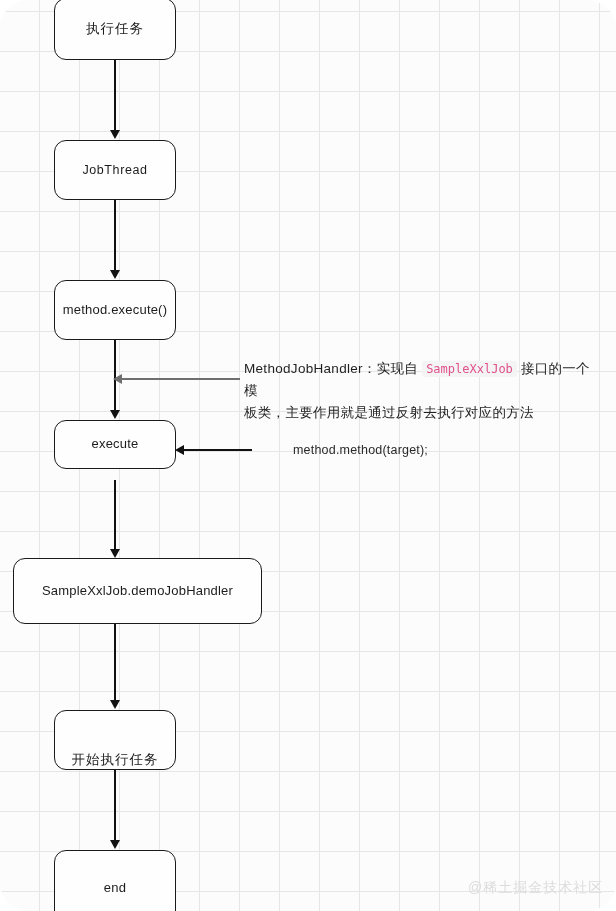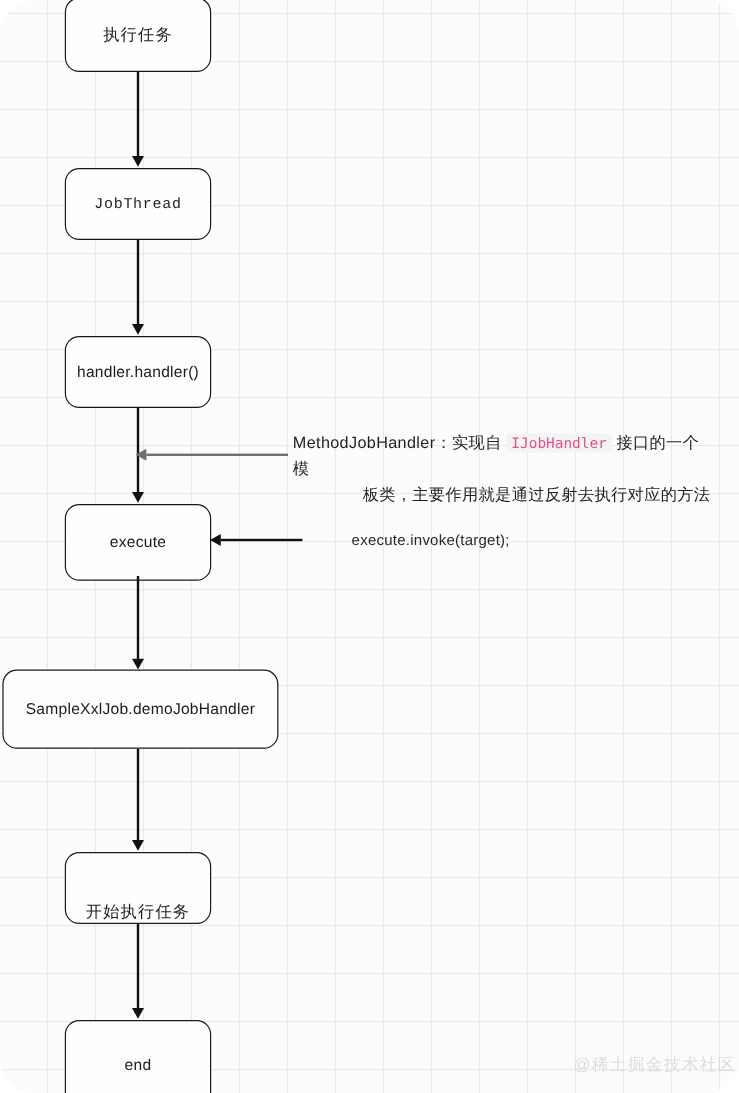--- a/index.html
+++ b/index.html
@@ -30,21 +30,21 @@
     display: flex;
     align-items: center;
     justify-content: center;
     color: #1c1c1c;
     font-size: 13px;
     line-height: 1.3;
     text-align: center;
     letter-spacing: 0.2px;
   }
   .node.mono {
-    font-family: Liberation Mono, monospace;
+    font-family: Liberation Sans, sans-serif;
     font-size: 12.5px;
     letter-spacing: 0.6px;
     text-align: right;
   }
   .node.cjk {
     font-size: 13.5px;
     letter-spacing: 1px;
   }
   .edge-v {
     position: absolute;
@@ -80,21 +80,21 @@
     border-right-color: #6f6f6f;
   }
   .annotation {
     position: absolute;
     font-size: 13.5px;
     line-height: 22px;
     color: #1f1f1f;
     letter-spacing: 0.3px;
   }
   .annotation .l1 { display: block; }
-  .annotation .l2 { display: block; text-align: right; }
+  .annotation .l2 { display: block; text-align: left; }
   code.inline {
     font-family: "DejaVu Sans Mono", "Liberation Mono", monospace;
     font-size: 12px;
     color: #e0518b;
     background: #f4f4f5;
     padding: 1px 4px;
     border-radius: 3px;
     letter-spacing: 0;
   }
   .code-label {
@@ -125,58 +125,58 @@
   <div class="arrow-down" style="left:110px; top:130px;"></div>
 
   <div class="node mono" style="left:54px; top:140px; width:122px; height:60px;">
     <span>JobThread</span>
   </div>
 
   <div class="edge-v" style="left:114.2px; top:200px; height:72px;"></div>
   <div class="arrow-down" style="left:110px; top:270px;"></div>
 
   <div class="node" style="left:54px; top:280px; width:122px; height:60px;">
-    <span>handler.handler()</span>
+    <span>method.execute()</span>
   </div>
 
   <div class="edge-v" style="left:114.2px; top:340px; height:72px;"></div>
   <div class="arrow-down" style="left:110px; top:410px;"></div>
 
   <div class="edge-h gray" style="left:122px; top:378px; width:118px;"></div>
   <div class="arrow-left gray" style="left:113px; top:374px;"></div>
 
   <div class="annotation" style="left:244px; top:358px; width:348px;">
-    <span class="l1"><span>MethodJobHandler：实现自</span> <code class="inline">IJobHandler</code> <span>接口的一个模</span></span>
+    <span class="l1"><span>MethodJobHandler：实现自</span> <code class="inline">SampleXxlJob</code> <span>接口的一个模</span></span>
     <span class="l2">板类，主要作用就是通过反射去执行对应的方法</span>
   </div>
 
-  <div class="node" style="left:54px; top:420px; width:122px; height:64px;">
+  <div class="node" style="left:54px; top:420px; width:122px; height:49px;">
     <span>execute</span>
   </div>
 
   <div class="edge-h" style="left:184px; top:449px; width:68px;"></div>
   <div class="arrow-left" style="left:175px; top:445px;"></div>
-  <div class="code-label" style="left:293px; top:443px;">execute.invoke(target);</div>
+  <div class="code-label" style="left:293px; top:443px;">method.method(target);</div>
 
   <div class="edge-v" style="left:114.2px; top:480px; height:72px;"></div>
   <div class="arrow-down" style="left:110px; top:549px;"></div>
 
-  <div class="node" style="left:2px; top:558px; width:230px; height:66px;">
+  <div class="node" style="left:13px; top:558px; width:249px; height:66px;">
     <span>SampleXxlJob.demoJobHandler</span>
   </div>
 
   <div class="edge-v" style="left:114.2px; top:624px; height:78px;"></div>
   <div class="arrow-down" style="left:110px; top:700px;"></div>
 
   <div class="node cjk" style="left:54px; top:710px; width:122px; height:60px;align-items:flex-end;">
     <span>开始执行任务</span>
   </div>
 
   <div class="edge-v" style="left:114.2px; top:770px; height:72px;"></div>
   <div class="arrow-down" style="left:110px; top:840px;"></div>
 
   <div class="node" style="left:54px; top:850px; width:122px; height:76px;">
     <span>end</span>
   </div>
 
-  <div class="watermark" style="left:478px; top:879px;">@稀土掘金技术社区</div>
+  <div class="watermark" style="left:468px; top:879px;">@稀土掘金技术社区</div>
 
 </div>
 
 </body></html>

